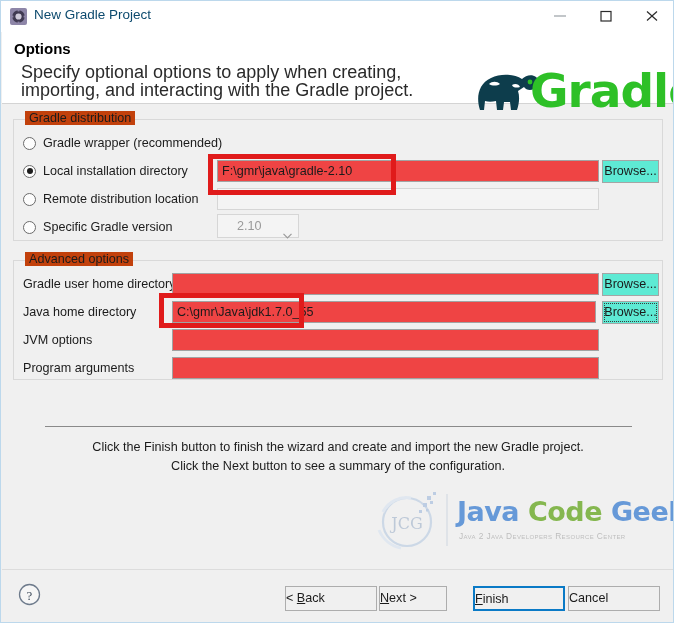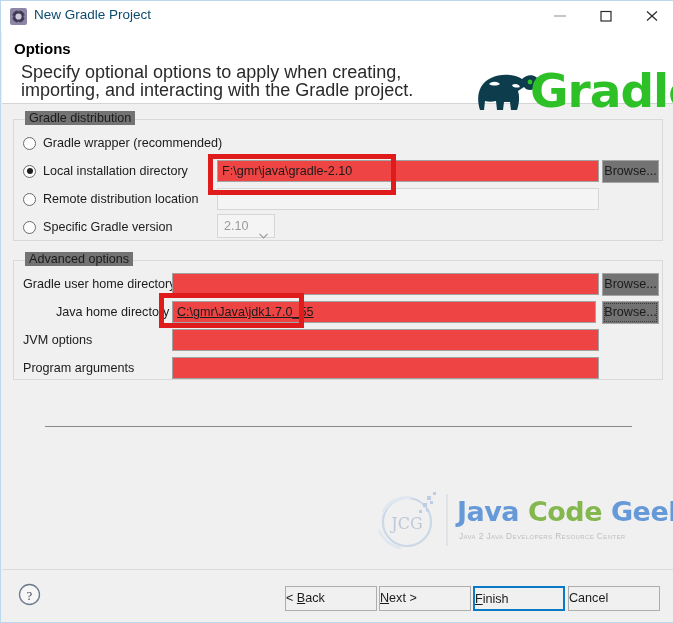--- a/index.html
+++ b/index.html
@@ -95,21 +95,21 @@
 
   
   .groupbox {
     position: absolute;
     border: 1px solid #d9d9d9;
     box-sizing: border-box;
   }
   .group-title {
     position: absolute;
     top: -9px; left: 11px;
-    background: #737373;
+    background: #c2410c;
     padding: 0 4px;
     font-size: 12.6px;
     color: #1b1b1b;
     white-space: nowrap;
   }
   #group-dist { left: 12px; top: 118px; width: 650px; height: 122px; }
   #group-adv  { left: 12px; top: 259px; width: 650px; height: 120px; }
 
   
   .radio-row {
@@ -161,38 +161,38 @@
   }
   .field.disabled {
     background: #f4f4f4;
     border-color: #d6d6d6;
     color: #9a9a9a;
     cursor: default;
   }
   .combo {
     position: absolute;
     height: 24px;
-    width: 58px;
+    width: 82px;
     background: #f4f4f4;
     border: 1px solid #d6d6d6;
     box-sizing: border-box;
     font-size: 12.6px;
     color: #9a9a9a;
     line-height: 22px;
-    padding-left: 6px;
+    padding-left: 19px;
     cursor: default;
   }
   .combo .arrow {
     position: absolute;
     right: 6px; top: 9px;
   }
   .browse {
     position: absolute;
     width: 57px; height: 23px;
-    background: #737373;
+    background: #5eead4;
     border: 1px solid #a5a5a5;
     box-sizing: border-box;
     font-size: 12.6px;
     color: #1b1b1b;
     text-align: center;
     line-height: 21px;
     cursor: default;
   }
   .browse.focused {
     outline: 1px dotted #3a3a3a;
@@ -387,35 +387,39 @@
     </div>
   </div>
 
   <div class="groupbox" id="group-adv">
     <div class="group-title">Advanced options</div>
 
     <div class="adv-label" style="top:12px;">Gradle user home directory</div>
     <div class="field" style="left:158px; top:12px; width:427px;"></div>
     <div class="browse" style="left:588px; top:12px;">Browse...</div>
 
-    <div class="adv-label" style="top:40px;margin-left:33px;">Java home directory</div>
-    <div class="field" style="left:158px; top:40px; width:424px;text-decoration:underline;">C:\gmr\Java\jdk1.7.0_55</div>
+    <div class="adv-label" style="top:40px;">Java home directory</div>
+    <div class="field" style="left:158px; top:40px; width:424px;">C:\gmr\Java\jdk1.7.0_55</div>
     <div class="browse focused" style="left:588px; top:40px;">Browse...</div>
 
     <div class="adv-label" style="top:68px;">JVM options</div>
     <div class="field" style="left:158px; top:68px; width:427px;"></div>
 
     <div class="adv-label" style="top:96px;">Program arguments</div>
     <div class="field" style="left:158px; top:96px; width:427px;"></div>
   </div>
 
   <div class="redbox" style="left:207px; top:153px; width:188px; height:41px;"></div>
   <div class="redbox" style="left:158px; top:292px; width:145px; height:35px;"></div>
 
   <div id="separator"></div>
+  <div id="finish-note">
+    <span>Click the Finish button to finish the wizard and create and import the new</span>
+    <span>Gradle project. Click the Next button to see a summary of the configuration.</span>
+  </div>
 
   <div id="jcg">
     <svg width="80" height="60" viewBox="0 0 80 60" style="position:absolute;left:0;top:0;">
       <circle cx="36" cy="32" r="24" fill="none" stroke="#c9d6e6" stroke-width="2.2"></circle>
       <path d="M12 22 A26 26 0 0 1 40 8" fill="none" stroke="#dfe7f0" stroke-width="3"></path>
       <path d="M8 40 A30 30 0 0 0 30 58" fill="none" stroke="#dfe7f0" stroke-width="3"></path>
       <text x="36" y="39" font-family="DejaVu Serif, serif" font-size="16" fill="#b9c6d6" text-anchor="middle">JCG</text>
       <g fill="#b9cbe2">
         <rect x="56" y="6" width="4" height="4"></rect>
           <rect x="62" y="2" width="3" height="3"></rect>
@@ -439,21 +443,21 @@
       <svg width="23" height="23" viewBox="0 0 23 23">
         <circle cx="11.5" cy="11.5" r="10" fill="#f6f6f6" stroke="#6e7b8c" stroke-width="1.3"></circle>
         <text x="11.5" y="16.5" font-family="Liberation Serif, serif" font-size="13" fill="#3d4a5a" text-anchor="middle">?</text>
       </svg>
     </div>
 
     <div class="dlgbtn" style="left:283px; width:92px;">
       <span>&lt; </span><span class="mn">B</span><span>ack</span>
     </div>
 
-    <div class="dlgbtn" style="left:377px; width:92px;">
+    <div class="dlgbtn" style="left:377px; width:68px;">
       <span></span><span class="mn">N</span><span>ext &gt;</span>
     </div>
 
     <div class="dlgbtn default" style="left:471px; width:92px;">
       <span></span><span class="mn">F</span><span>inish</span>
     </div>
 
     <div class="dlgbtn" style="left:566px; width:92px;">
       <span>Cancel</span>
     </div>

